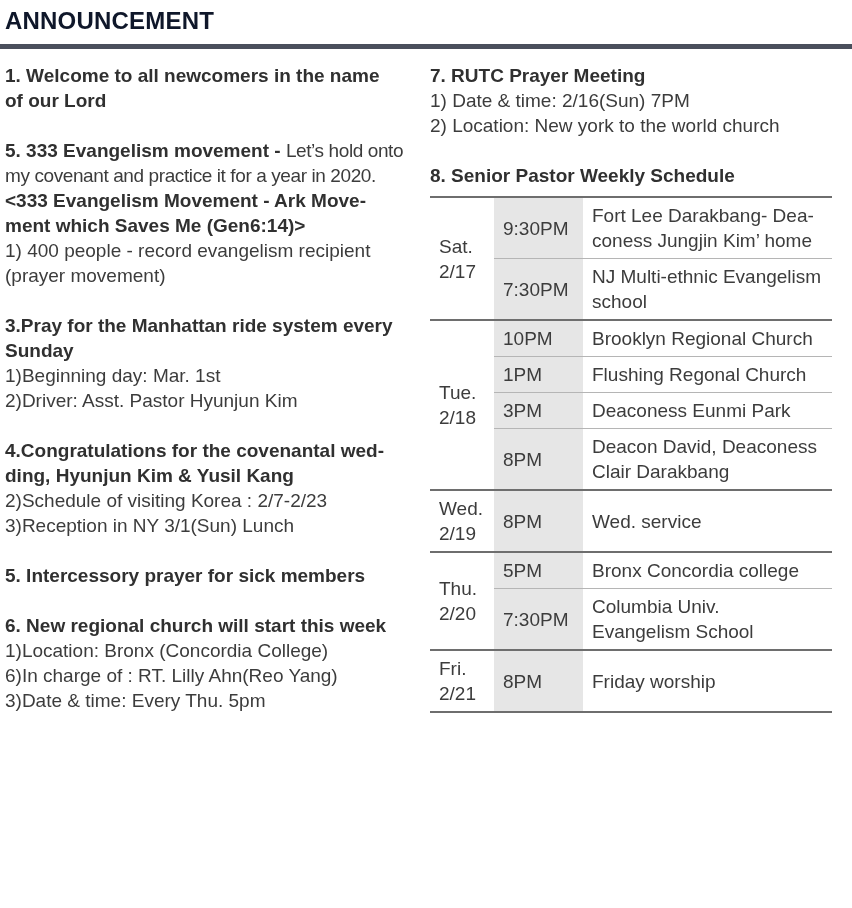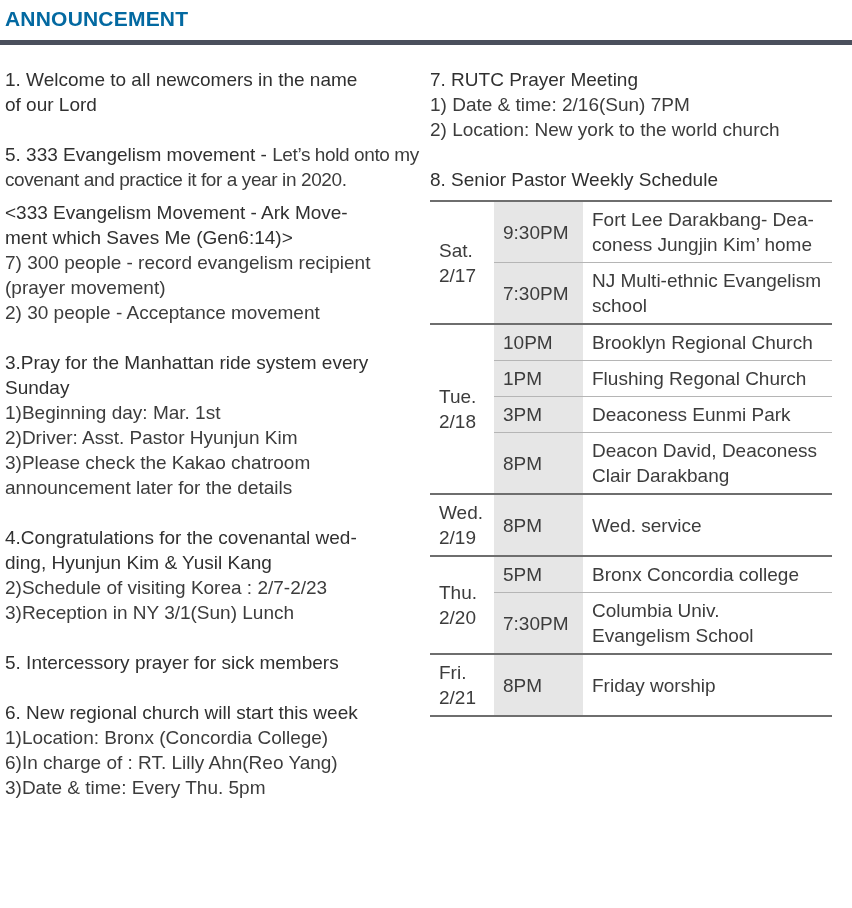--- a/index.html
+++ b/index.html
@@ -4,33 +4,33 @@
 <style>
   html, body { margin: 0; padding: 0; }
   body {
     width: 852px; height: 908px; overflow: hidden;
     background: #ffffff;
     font-family: "Liberation Sans", sans-serif;
     color: #3c3c3c;
   }
   .header { padding: 7px 5px 0 5px; }
   .title {
-    margin: 0; font-size: 21px; font-weight: bold; color: #0369a1;
+    margin: 0; font-size: 24px; font-weight: bold; color: #0f172a;
     letter-spacing: 0.2px;
   }
   .rule { height: 5px; background: #4a4f5c; margin-top: 9px; }
   .columns { display: flex; padding: 14px 4px 0 5px; }
   .col-left { width: 416px; flex: none; }
   .col-right { flex: 1; padding-left: 9px; }
   .section { margin: 0 0 25px 0; }
   .line {
     font-size: 19px; line-height: 25px;
     white-space: pre-line;
   }
-  .heading { font-weight: normal; color: #303030; margin-top: 8px; }
+  .heading { font-weight: bold; color: #303030; }
   .narrow { letter-spacing: -0.4px; }
   table.schedule {
     border-collapse: collapse; table-layout: fixed;
     width: 402px; margin-top: 8px;
     border-top: 2px solid #6e6e6e;
     border-bottom: 2px solid #6e6e6e;
   }
   table.schedule td {
     box-sizing: border-box;
     font-size: 19px; line-height: 25px;
@@ -61,32 +61,29 @@
 
       <section class="section">
         <div class="line heading">1. Welcome to all newcomers in the name
 of our Lord</div>
       </section>
 
       <section class="section">
         <div class="line"><span class="heading">5. 333 Evangelism movement - </span><span class="narrow">Let’s hold onto my covenant and practice it for a year in 2020.</span></div>
         <div class="line heading">&lt;333 Evangelism Movement - Ark Move-
 ment which Saves Me (Gen6:14)&gt;</div>
-        <div class="line">7) 300 people - record evangelism recipient
+        <div class="line">1) 400 people - record evangelism recipient
 (prayer movement)</div>
-        <div class="line">2) 30 people - Acceptance movement</div>
       </section>
 
       <section class="section">
         <div class="line heading">3.Pray for the Manhattan ride system every
 Sunday</div>
         <div class="line">1)Beginning day: Mar. 1st</div>
         <div class="line">2)Driver: Asst. Pastor Hyunjun Kim</div>
-        <div class="line">3)Please check the Kakao chatroom
-announcement later for the details</div>
       </section>
 
       <section class="section">
         <div class="line heading">4.Congratulations for the covenantal wed-
 ding, Hyunjun Kim &amp; Yusil Kang</div>
         <div class="line">2)Schedule of visiting Korea : 2/7-2/23</div>
         <div class="line">3)Reception in NY 3/1(Sun) Lunch</div>
       </section>
 
       <section class="section">

